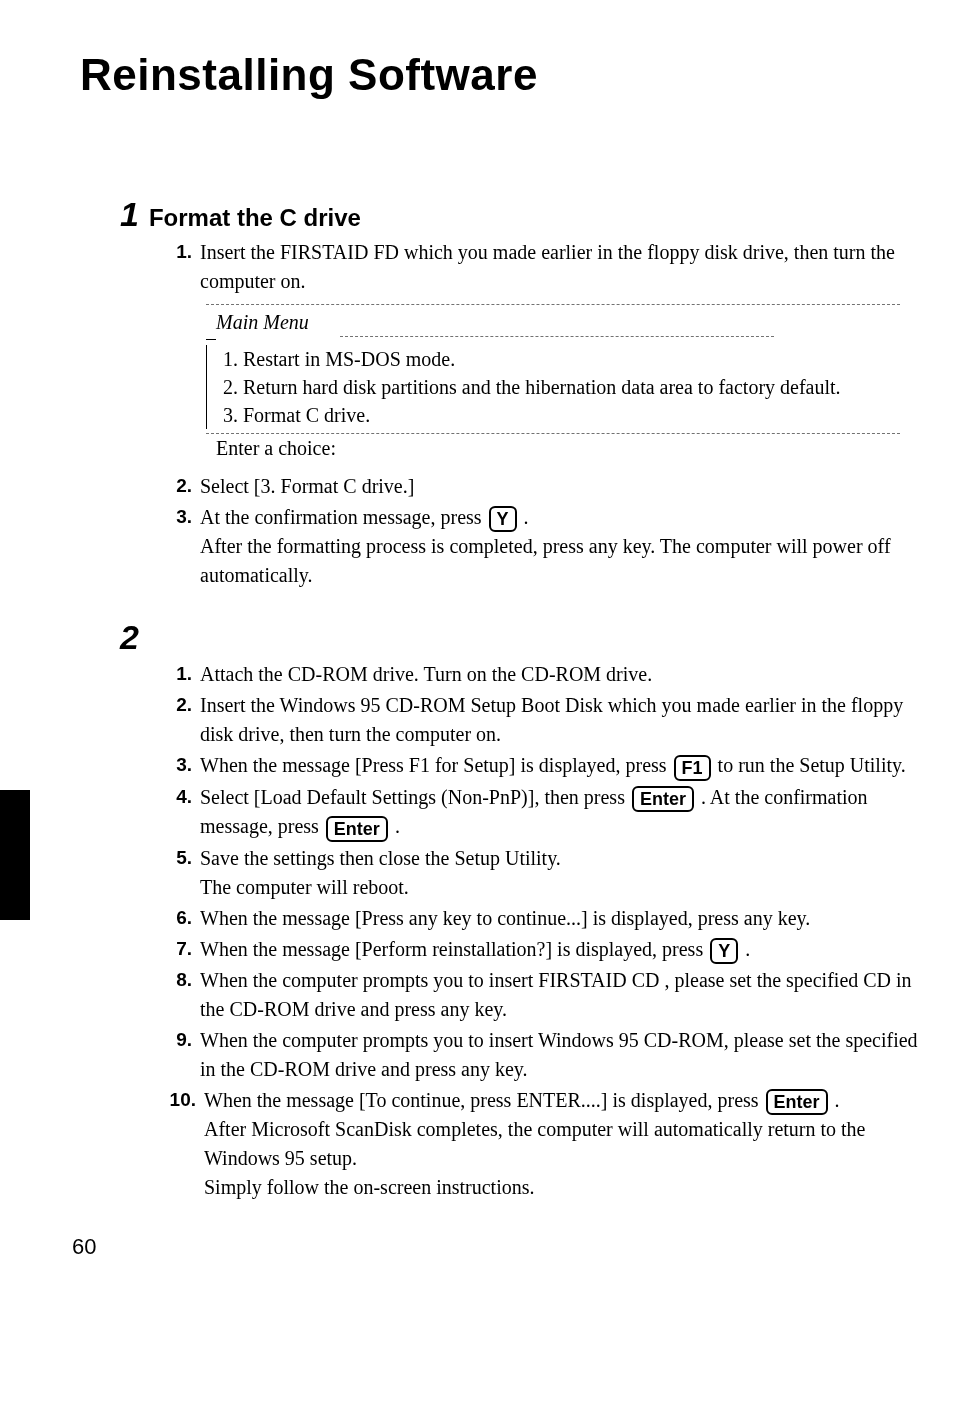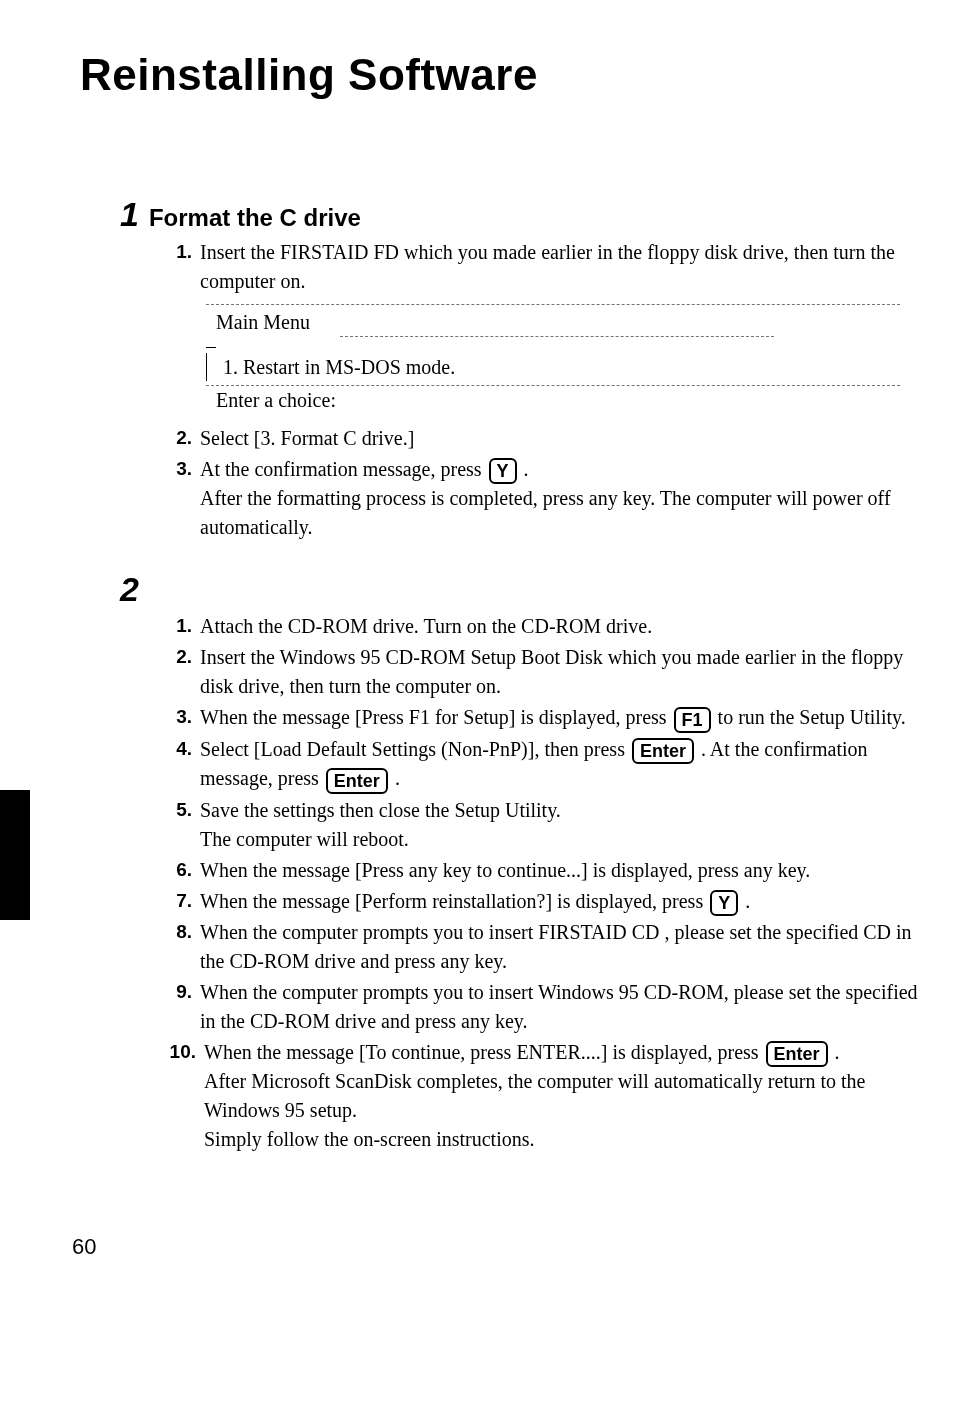--- a/index.html
+++ b/index.html
@@ -69,25 +69,26 @@
     flex: 1;
   }
   .screen-box {
     margin: 8px 0 8px 0;
     font-size: 20px;
     line-height: 1.4;
   }
   .screen-title {
     padding-left: 16px;
     border-top: 1px dashed transparent;
+    font-style: italic;
   }
   .menu-items {
     padding-left: 16px;
     border-left: 1px solid #000;
-    margin: 16px 0 2px 6px;
+    margin: 8px 0 2px 6px;
     position: relative;
   }
   .menu-items::before{
     content:"";
     position:absolute;
     left:-1px; top:-6px;
     width:10px; border-top:1px solid #000;
   }
   .prompt {
     padding-left: 16px;
@@ -154,20 +155,22 @@
         <div class="step-num">1.</div>
         <div class="step-body">
           <span>Insert the FIRSTAID FD which you made earlier in the floppy disk drive, then turn the computer on.</span><br>
 
           <div class="screen-box">
             <div class="dash-top"></div>
             <div class="screen-title">Main Menu</div>
             <div class="dash-top" style="width:60%; margin-left:140px;"></div>
             <div class="menu-items">
               <div>1. Restart in MS-DOS mode.</div>
+              <div style="padding-left:0;">2. Return hard disk partitions and the hibernation data area to factory default.</div>
+              <div>3. Format C drive.</div>
             </div>
             <div class="dash-bot"></div>
             <div class="prompt">Enter a choice:</div>
           </div>
         </div>
       </div>
 
       <div class="step">
         <div class="step-num">2.</div>
         <div class="step-body">Select [3. Format C drive.]</div>

